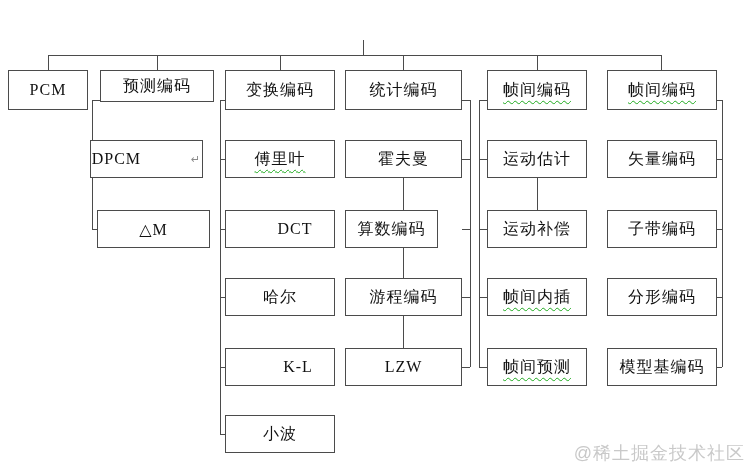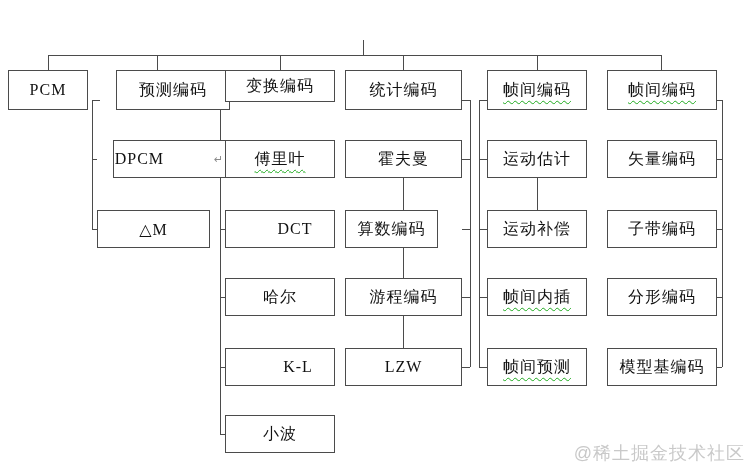--- a/index.html
+++ b/index.html
@@ -46,37 +46,37 @@
       <path d="M537 178 V210"></path>
 
       <path d="M717 100 H722 M722 100 V367 M722 159 H717 M722 229 H717 M722 297 H717 M722 367 H717"></path>
     </g>
   </svg>
 
 
   <div class="box" style="left:8px;top:70px;width:80px;height:40px;">
     <span class="lbl">PCM</span>
   </div>
-  <div class="box" style="left:100px;top:70px;width:114px;height:40px;margin-left:16px;">
+  <div class="box" style="left:100px;top:70px;width:114px;height:32px;">
     <span class="lbl">预测编码</span>
   </div>
-  <div class="box" style="left:225px;top:70px;width:110px;height:32px;">
+  <div class="box" style="left:225px;top:70px;width:110px;height:40px;">
     <span class="lbl">变换编码</span>
   </div>
   <div class="box" style="left:345px;top:70px;width:117px;height:40px;">
     <span class="lbl">统计编码</span>
   </div>
   <div class="box wavy" style="left:487px;top:70px;width:100px;height:40px;">
     <span class="lbl">帧间编码</span>
   </div>
   <div class="box wavy" style="left:607px;top:70px;width:110px;height:40px;">
     <span class="lbl">帧间编码</span>
   </div>
 
-  <div class="box" style="left:113px;top:140px;width:113px;height:38px;gap:48px;">
+  <div class="box" style="left:90px;top:140px;width:113px;height:38px;gap:48px;">
     <span class="lbl">DPCM</span>
       <span class="mark">↵</span>
   </div>
   <div class="box" style="left:97px;top:210px;width:113px;height:38px;">
     <span class="lbl">△M</span>
   </div>
 
   <div class="box wavy" style="left:225px;top:140px;width:110px;height:38px;">
     <span class="lbl">傅里叶</span>
   </div>

